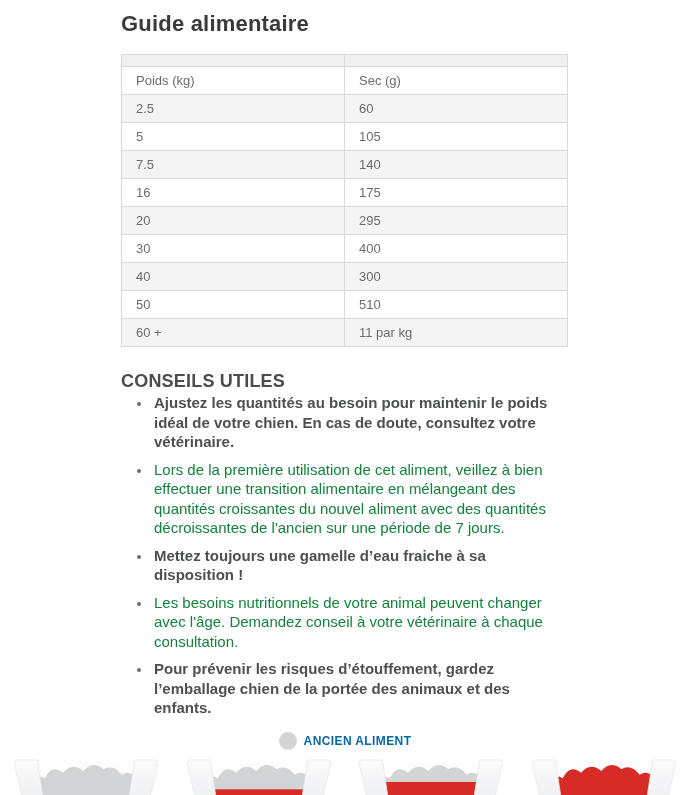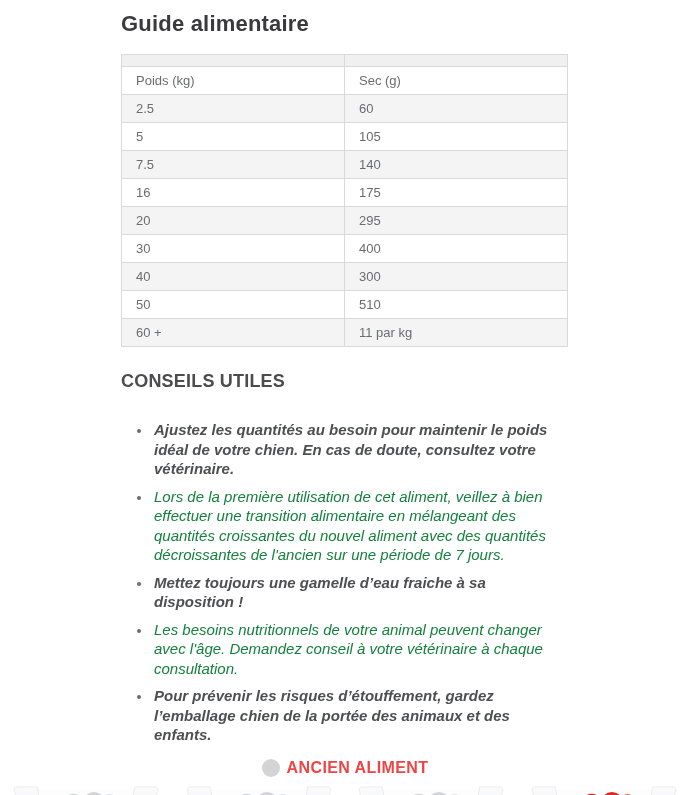--- a/index.html
+++ b/index.html
@@ -16,34 +16,34 @@
   table.guide{border-collapse:collapse;width:447px;margin-top:17px;
               font-size:13px;color:#6b6c6e;}
   table.guide td{border:1px solid #d9d9d9;padding:6px 14px;height:15px;}
   table.guide tr.strip td{height:11px;padding:0;background:#f0f0f1;}
   table.guide tr.alt td{background:#f4f4f5;margin-top:44px;}
   table.guide td.c1{width:50%;}
 
   
   .conseils-title{margin:24px 0 0 0;font-size:18px;font-weight:700;
                   color:#4c4c4f;letter-spacing:0.2px;}
-  ul.conseils{margin:28px 0 0 0;padding-left:31px;list-style:disc;font-style:italic;}
+  ul.conseils{margin:1px 0 0 0;padding-left:31px;list-style:disc;}
   ul.conseils li{font-size:15px;line-height:19.5px;margin-bottom:8px;
                  color:#15803d;padding-left:2px;}
   ul.conseils li::marker{color:#6b6c6e;font-size:13px;}
   ul.conseils li.b{font-weight:700;color:#4e4f53;}
 
   
   .legend{margin-top:14px;display:flex;justify-content:center;
           align-items:center;gap:30px;}
   .legend-item{display:flex;align-items:center;gap:7px;}
   .dot{width:18px;height:18px;border-radius:50%;}
   .dot-ancien{background:#d2d4d6;}
   .dot-nouveau{background:#1a61ac;}
-  .legend-label{font-size:16px;font-weight:700;color:#ef4444;
+  .legend-label{font-size:12px;font-weight:700;color:#0369a1;
                 letter-spacing:0.4px;}
 
   
   .bowls{margin-top:8px;display:flex;width:690px;}
   .bowl-fig{width:172.5px;display:flex;flex-direction:column;
             align-items:center;}
   .bowl-fig svg{display:block;}
 </style>
 </head>
 <body>

